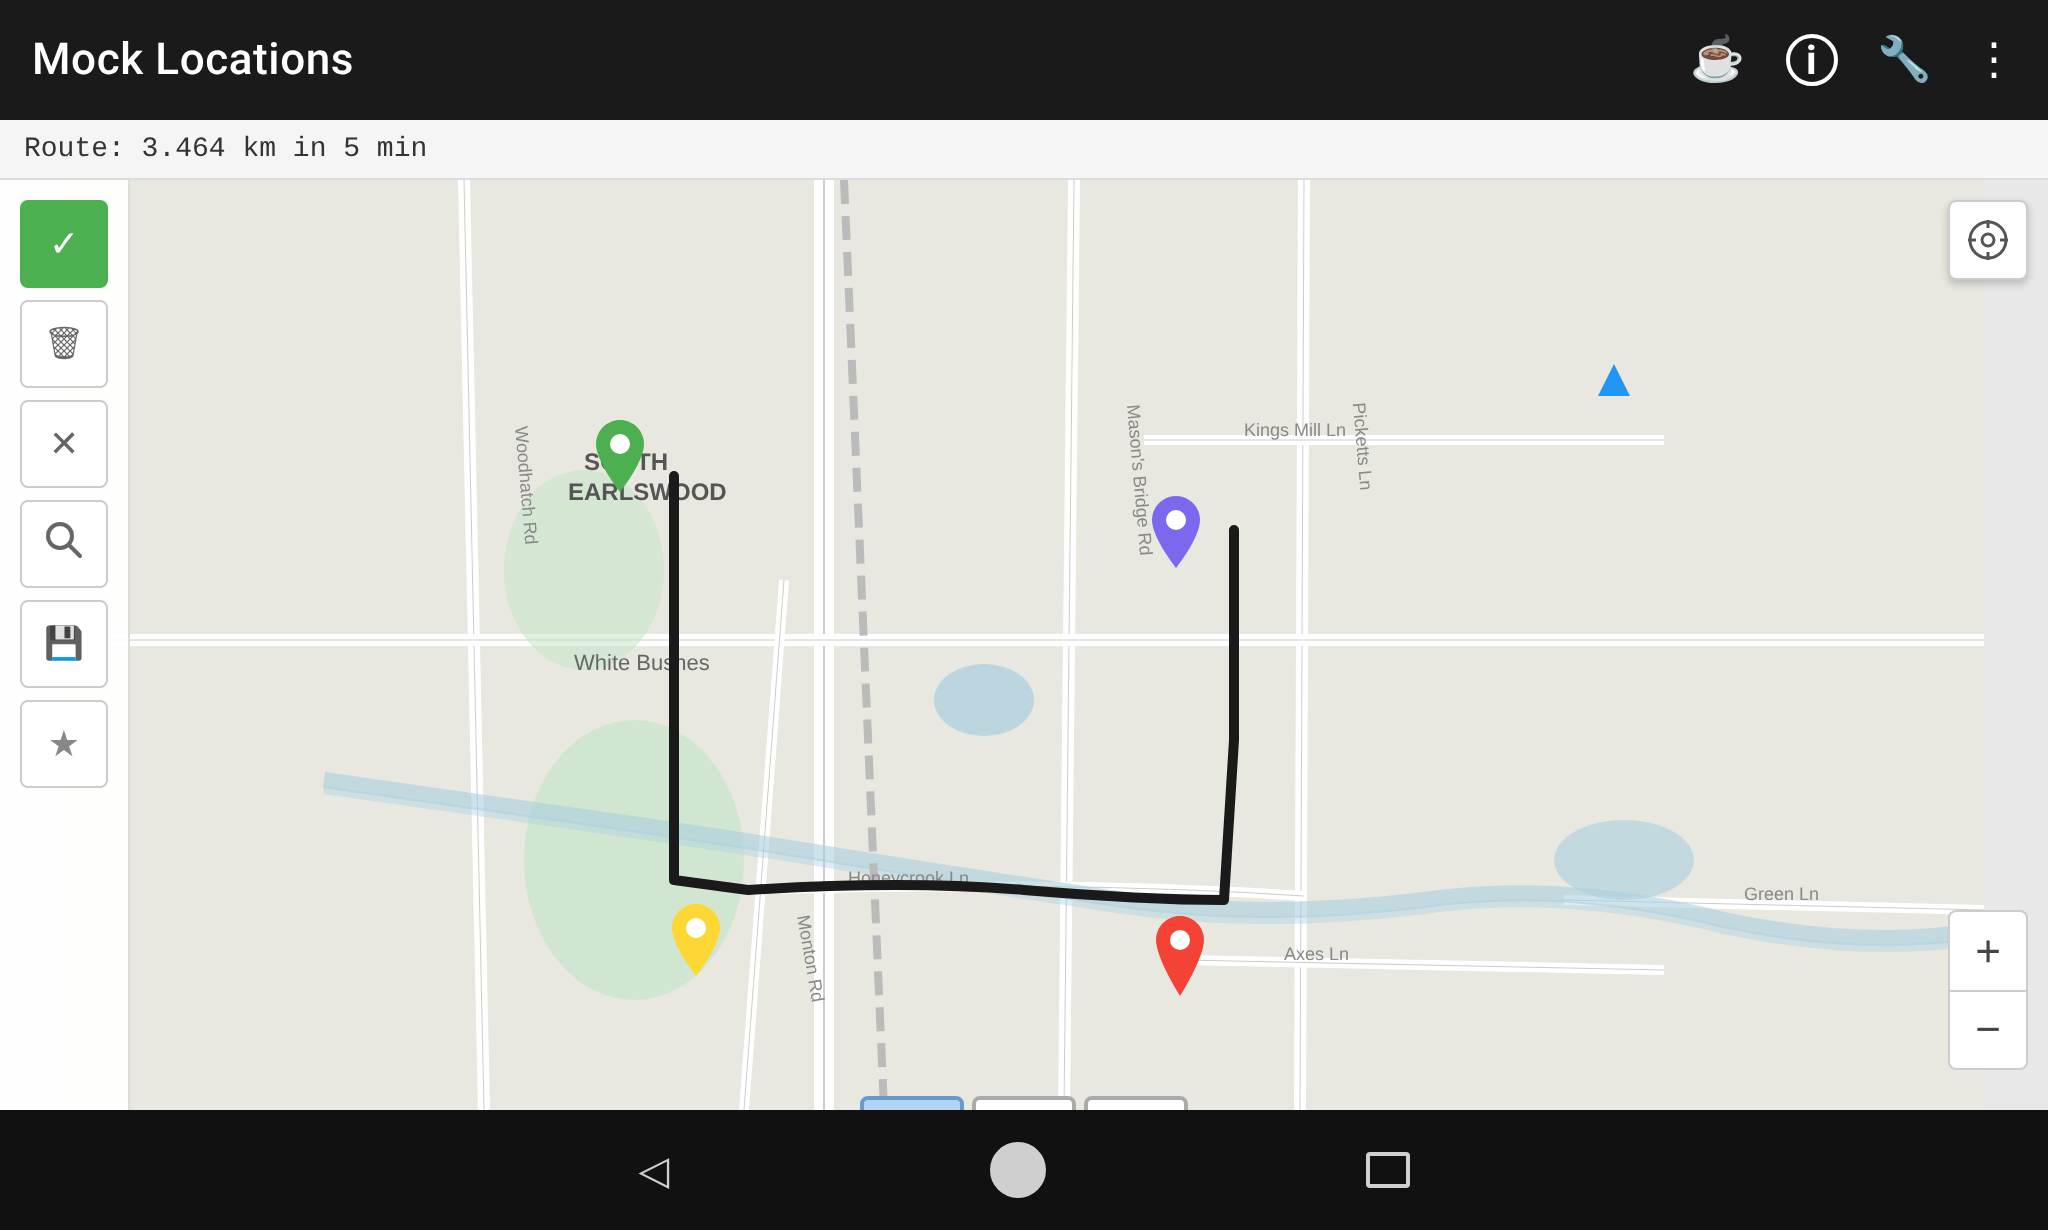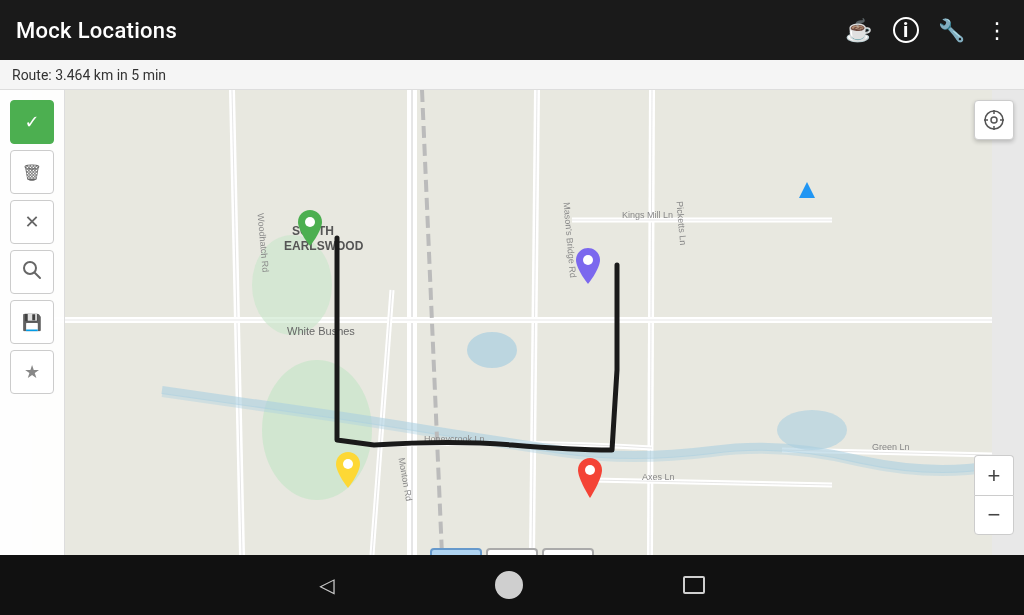--- a/index.html
+++ b/index.html
@@ -40,20 +40,21 @@
       width: 1024px;
       height: 30px;
       background: #f5f5f5;
       display: flex;
       align-items: center;
       padding: 0 12px;
       position: absolute;
       top: 60px; left: 0;
       z-index: 100;
       border-bottom: 1px solid #ddd;
+      font-family: Liberation Mono, monospace;
     }
     #route-text {
       font-size: 14px;
       color: #333;
     }
 
     
     #map-area {
       position: absolute;
       top: 90px;

